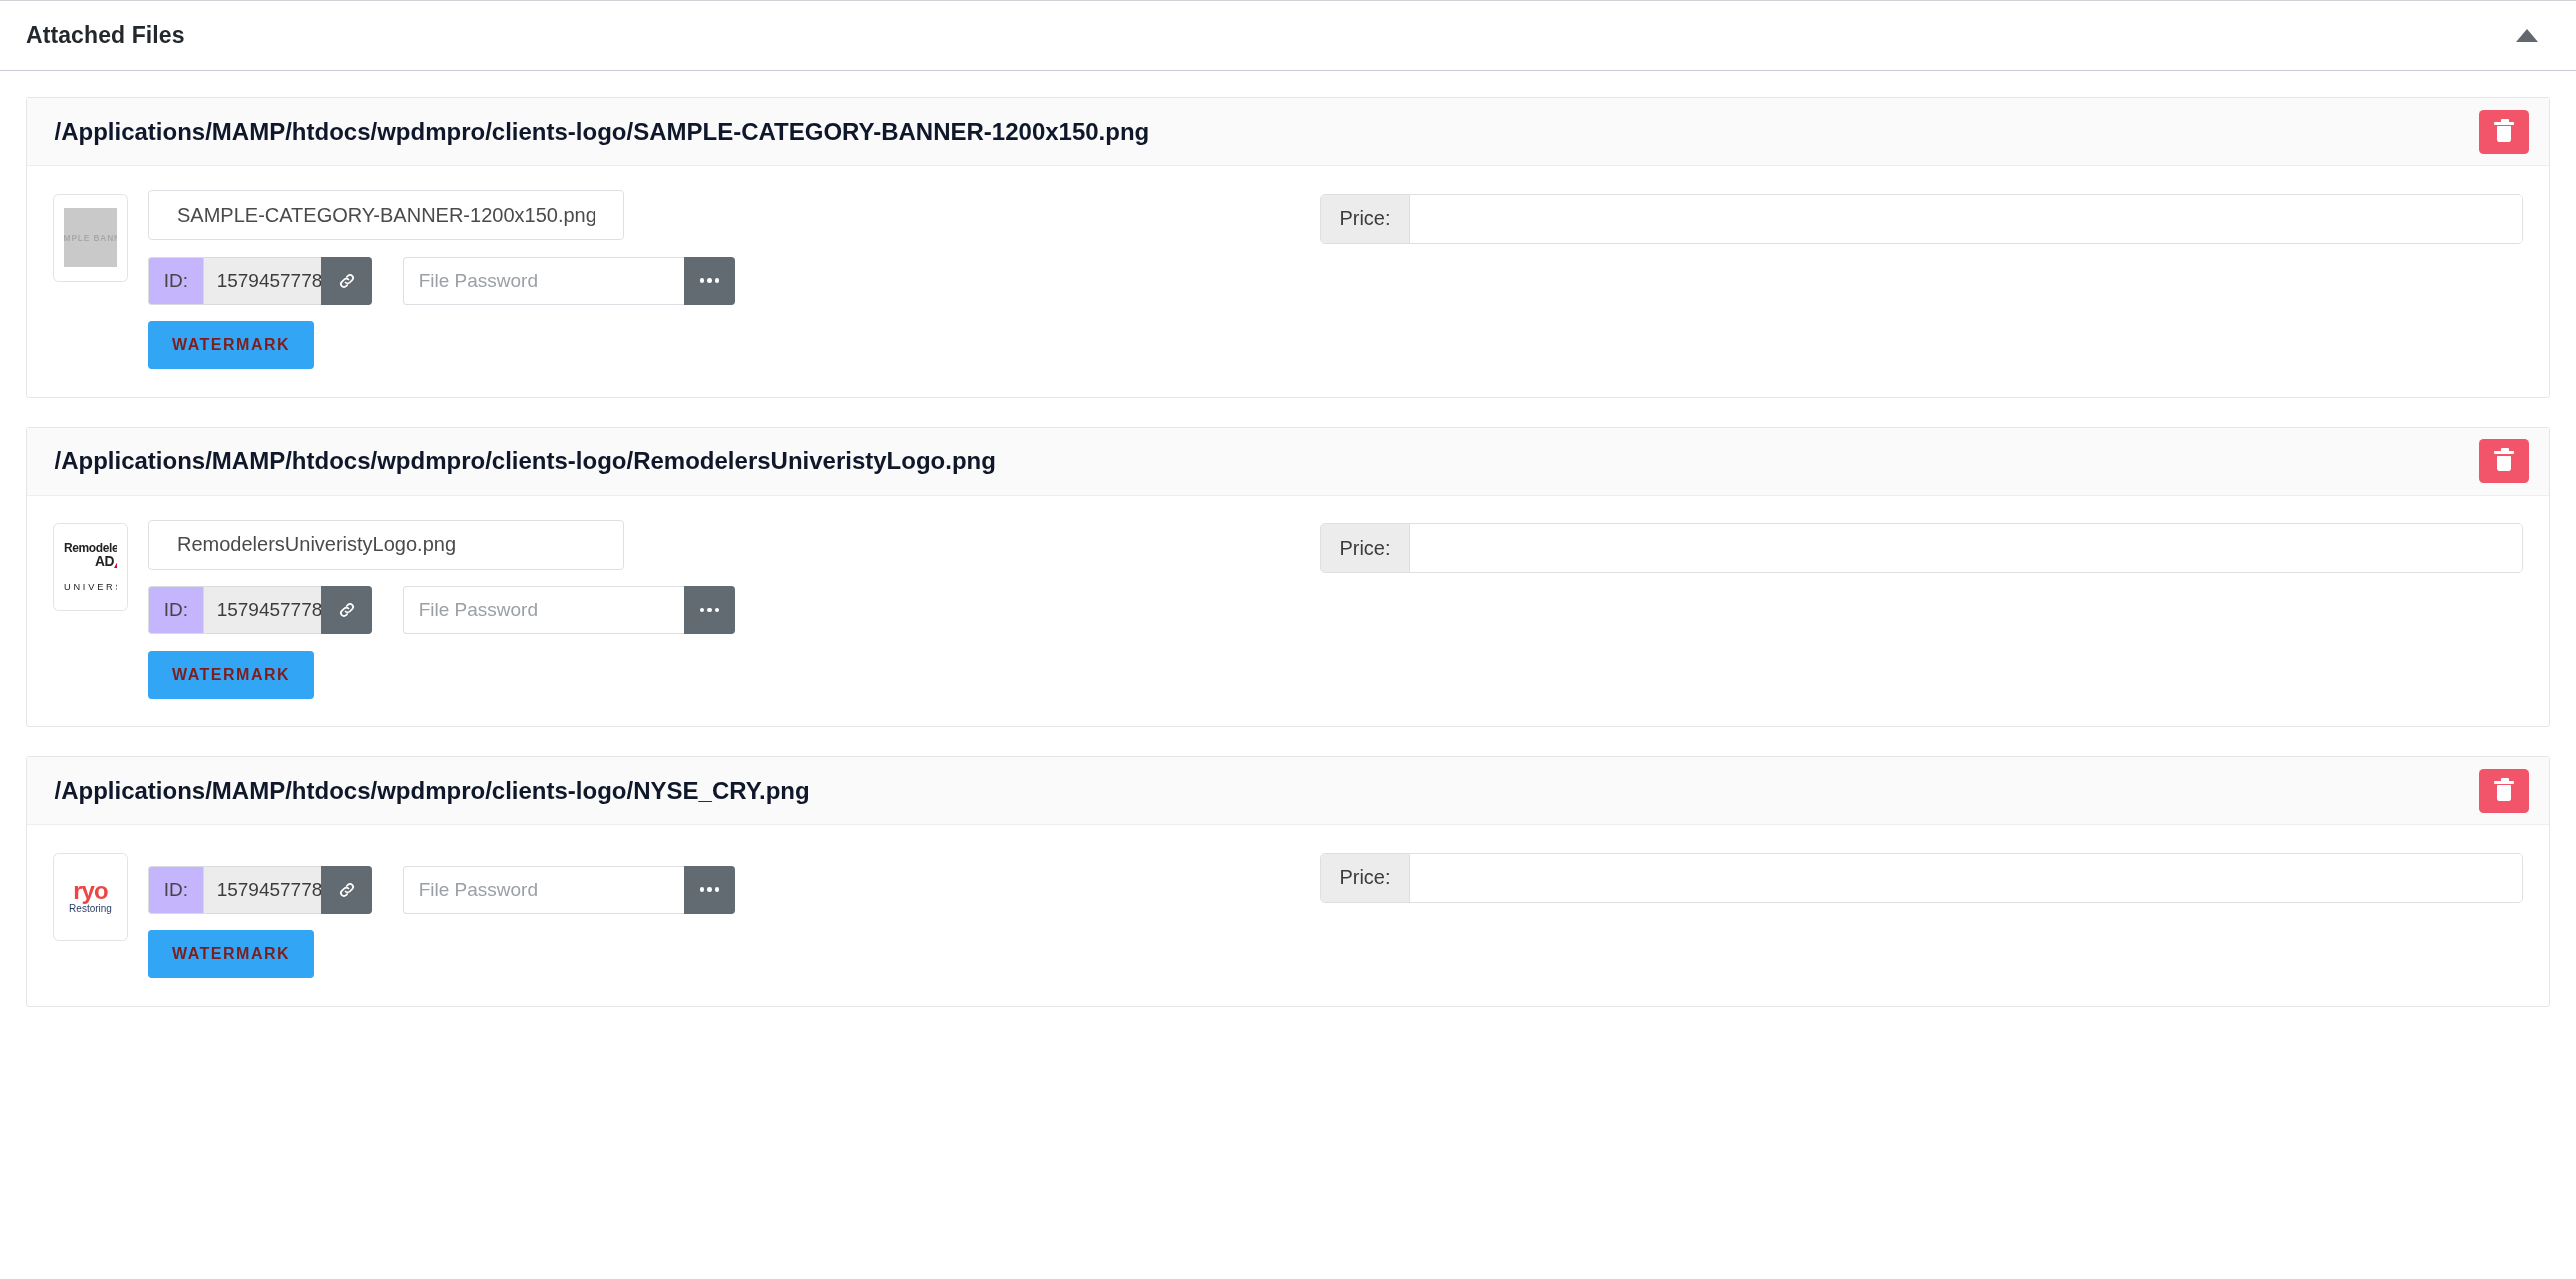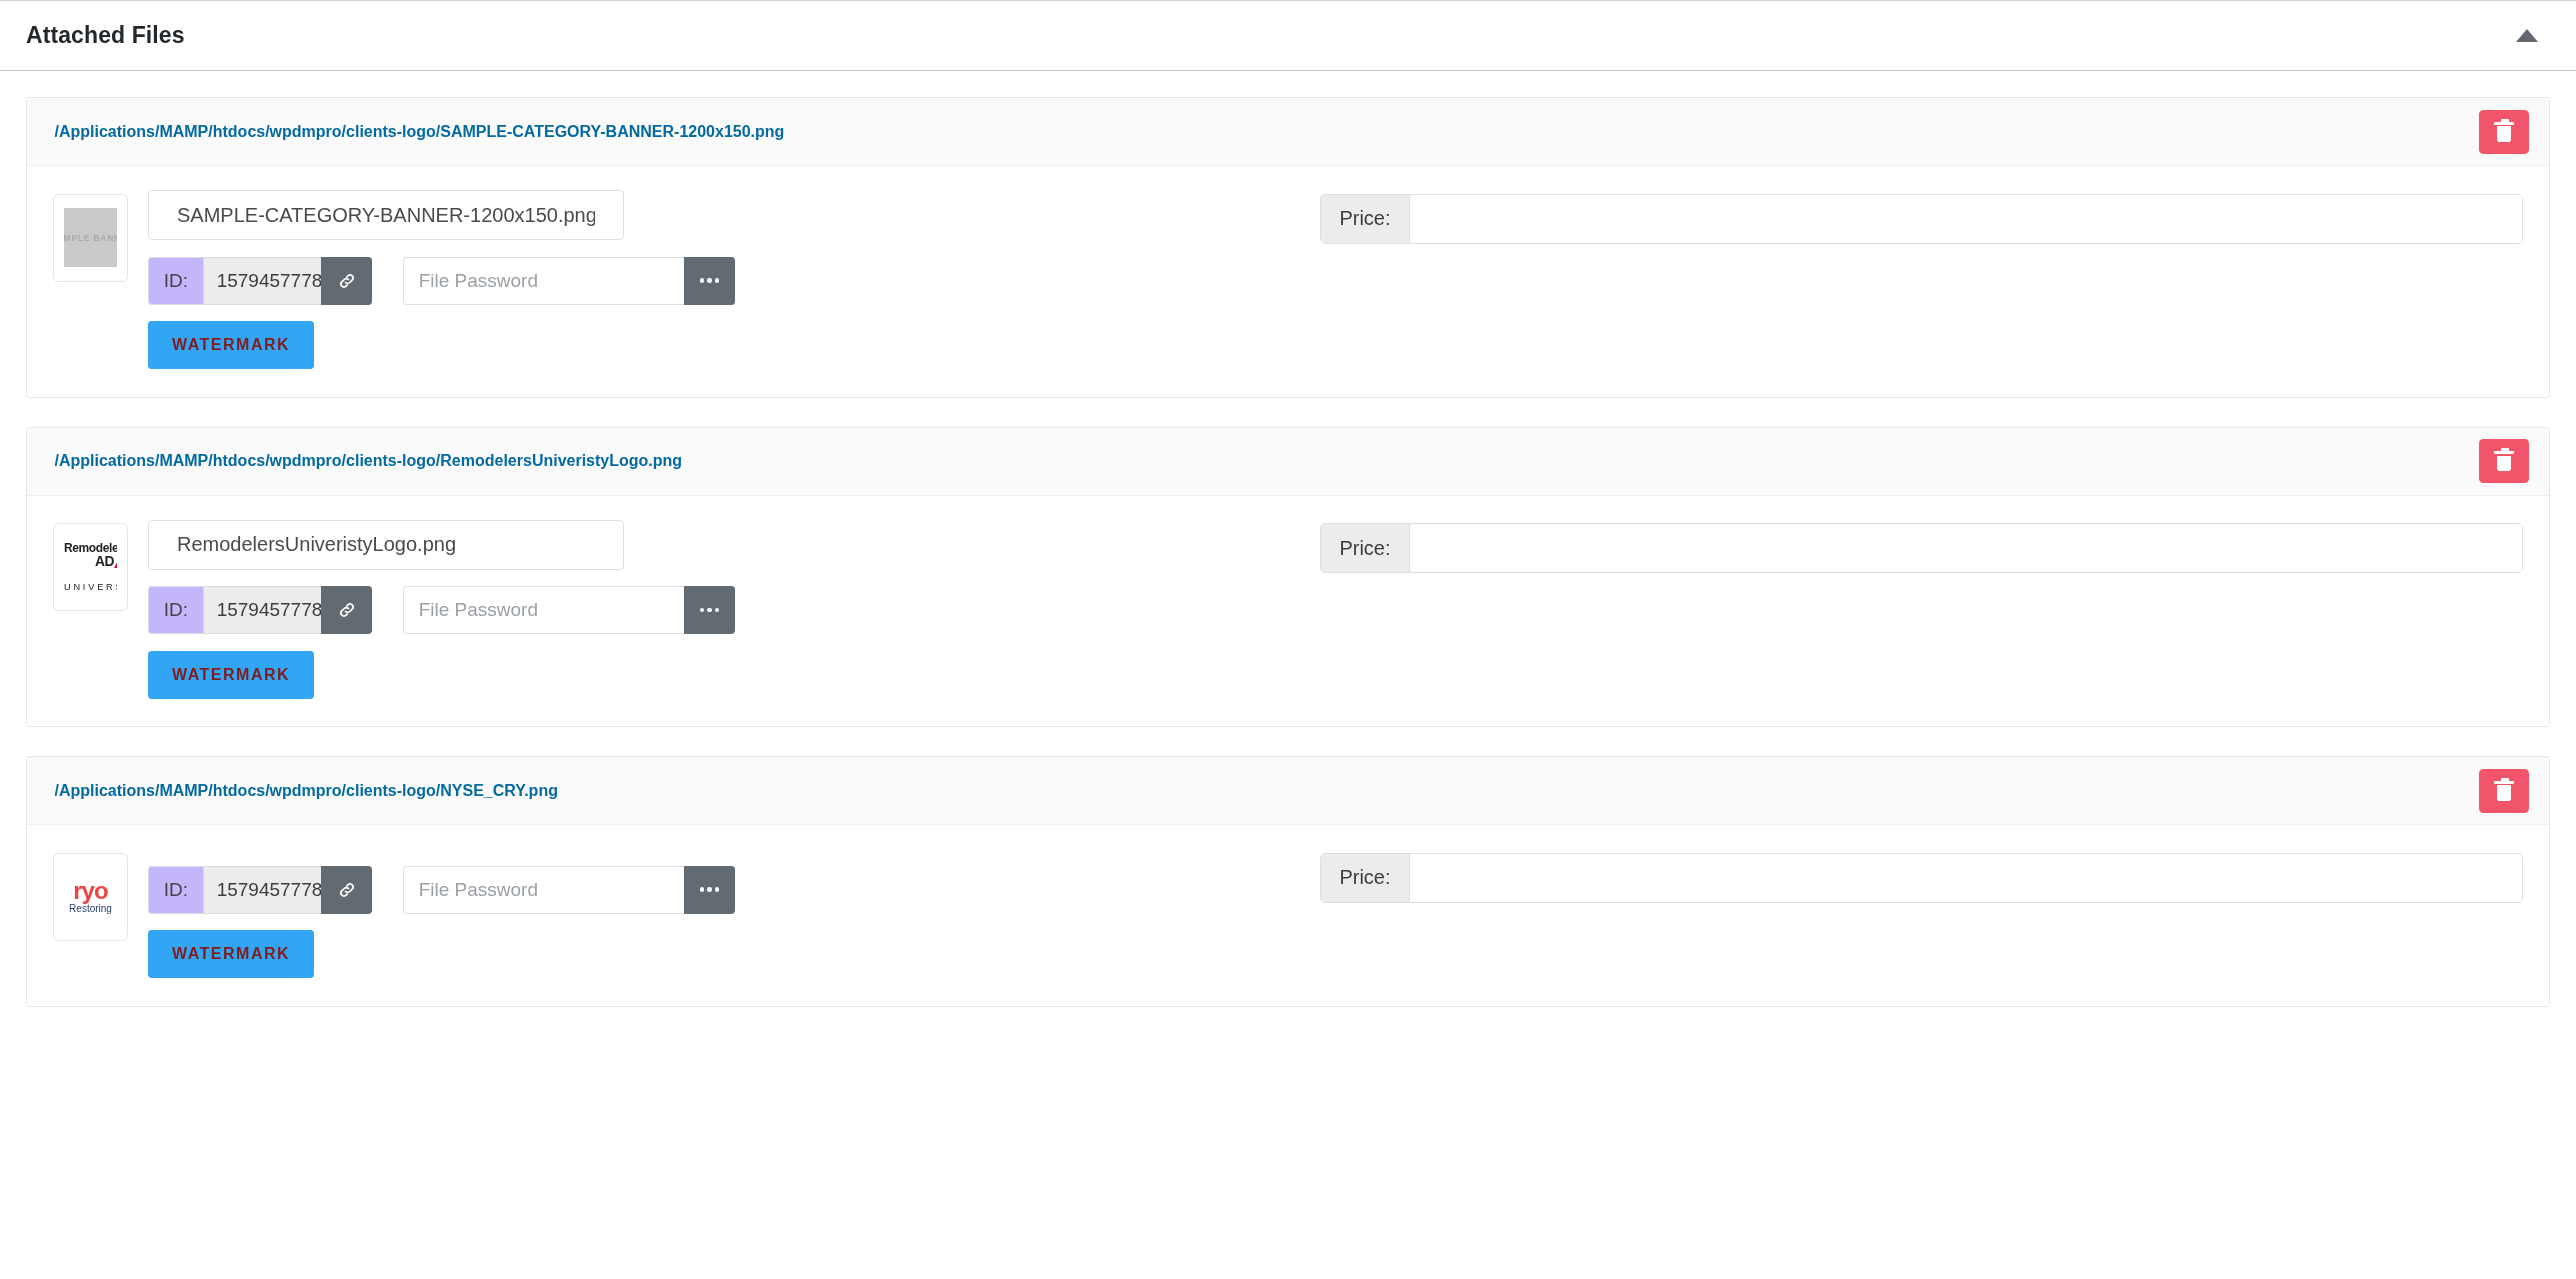--- a/index.html
+++ b/index.html
@@ -68,23 +68,23 @@
   .file-card-header {
     background: #fafafa;
     border-bottom: 0.9px solid #eceef0;
     height: 68px;
     display: flex;
     align-items: center;
     justify-content: space-between;
     padding: 0 20px 0 27.5px;
   }
   .file-path {
-    font-size: 16px;
+    font-size: 24px;
     font-weight: bold;
-    color: #0369a1;
+    color: #0f172a;
     white-space: nowrap;
     overflow: hidden;
   }
   .delete-btn {
     width: 50px; height: 44px;
     background: #f2546a;
     border: none;
     border-radius: 4.6px;
     display: flex; align-items: center; justify-content: center;
     cursor: pointer;

